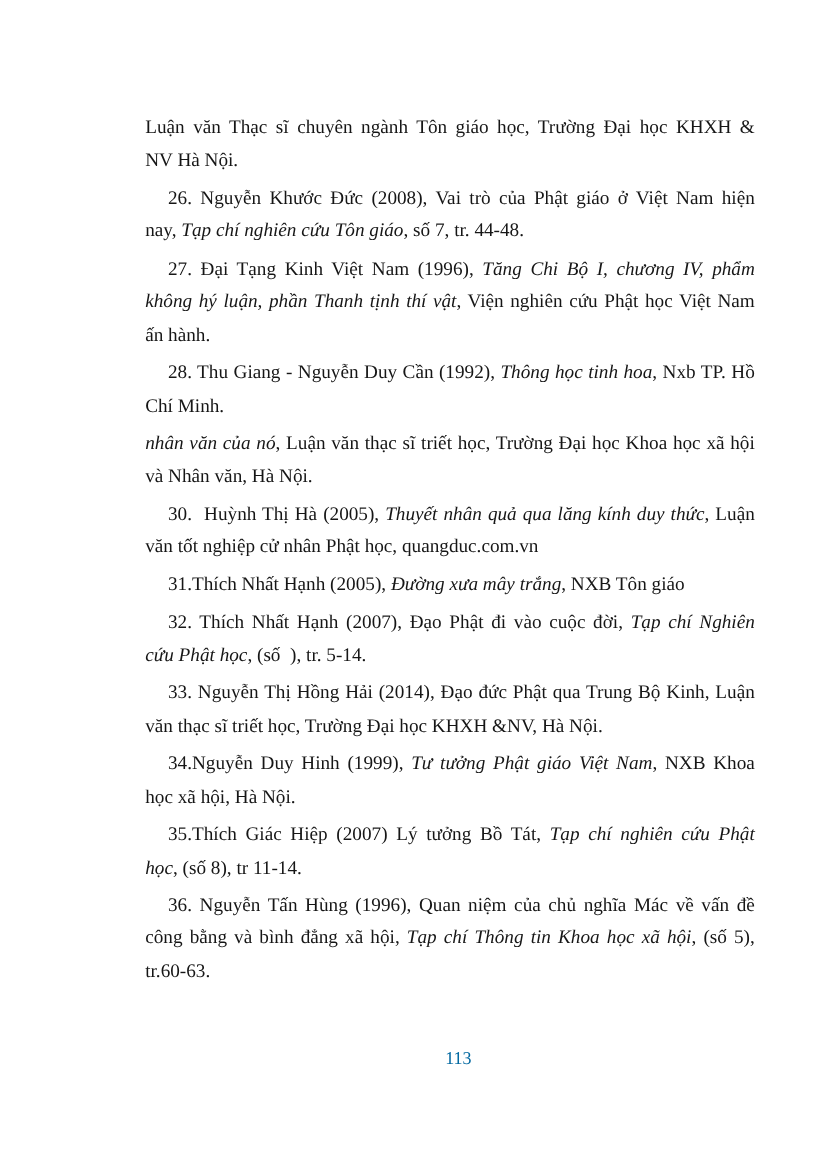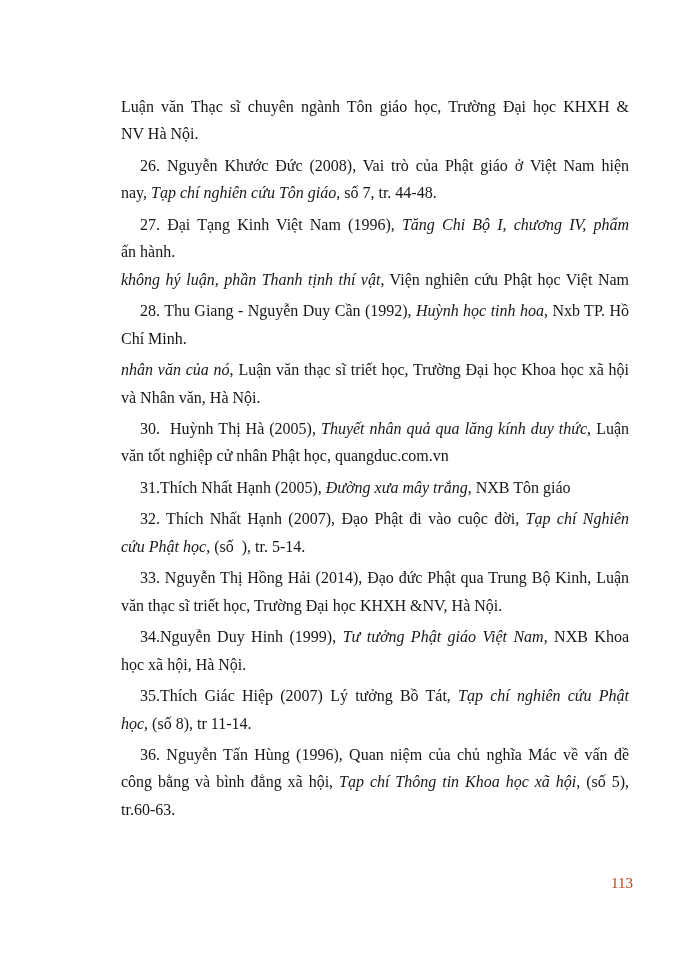--- a/index.html
+++ b/index.html
@@ -41,47 +41,47 @@
   .line.indent {
     text-indent: 19px;
   }
   .line i {
   }
   .page-number {
     position: absolute;
     left: 117px;
     top: 872px;
     width: 516px;
-    text-align: right;
+    text-align: center;
     text-indent: 14px;
     font-size: 15px;
     line-height: 22px;
-    color: #c2410c;
+    color: #0369a1;
   }
 </style>
 </head>
 <body>
 
 <div class="page">
   <div class="content" id="references-container">
       <div class="ref-par">
         <div class="line"><span>Luận văn Thạc sĩ chuyên ngành Tôn giáo học, Trường Đại học KHXH &amp;</span></div>
         <div class="line last"><span>NV Hà Nội.</span></div>
       </div>
       <div class="ref-par">
         <div class="line indent"><span>26. Nguyễn Khước Đức (2008), Vai trò của Phật giáo ở Việt Nam hiện</span></div>
         <div class="line last"><span>nay, </span><i>Tạp chí nghiên cứu Tôn giáo</i><span>, số 7, tr. 44-48.</span></div>
       </div>
       <div class="ref-par">
         <div class="line indent"><span>27. Đại Tạng Kinh Việt Nam (1996), </span><i>Tăng Chi Bộ I, chương IV, phẩm</i></div>
+        <div class="line"><i>không hý luận, phần Thanh tịnh thí vật</i><span>, Viện nghiên cứu Phật học Việt Nam</span></div>
         <div class="line last"><span>ấn hành.</span></div>
-        <div class="line"><i>không hý luận, phần Thanh tịnh thí vật</i><span>, Viện nghiên cứu Phật học Việt Nam</span></div>
       </div>
       <div class="ref-par">
-        <div class="line indent"><span>28. Thu Giang - Nguyễn Duy Cần (1992), </span><i>Huỳnh học tinh hoa</i><span>, Nxb TP. Hồ</span></div>
+        <div class="line indent"><span>28. Thu Giang - Nguyễn Duy Cần (1992), </span><i>Thông học tinh hoa</i><span>, Nxb TP. Hồ</span></div>
         <div class="line last"><span>Chí Minh.</span></div>
       </div>
       <div class="ref-par">
         <div class="line"><i>nhân văn của nó</i><span>, Luận văn thạc sĩ triết học, Trường Đại học Khoa học xã hội</span></div>
         <div class="line last"><span>và Nhân văn, Hà Nội.</span></div>
       </div>
       <div class="ref-par">
         <div class="line indent"><span>30.&nbsp; Huỳnh Thị Hà (2005), </span><i>Thuyết nhân quả qua lăng kính duy thức</i><span>, Luận</span></div>
         <div class="line last"><span>văn tốt nghiệp cử nhân Phật học, quangduc.com.vn</span></div>
       </div>

